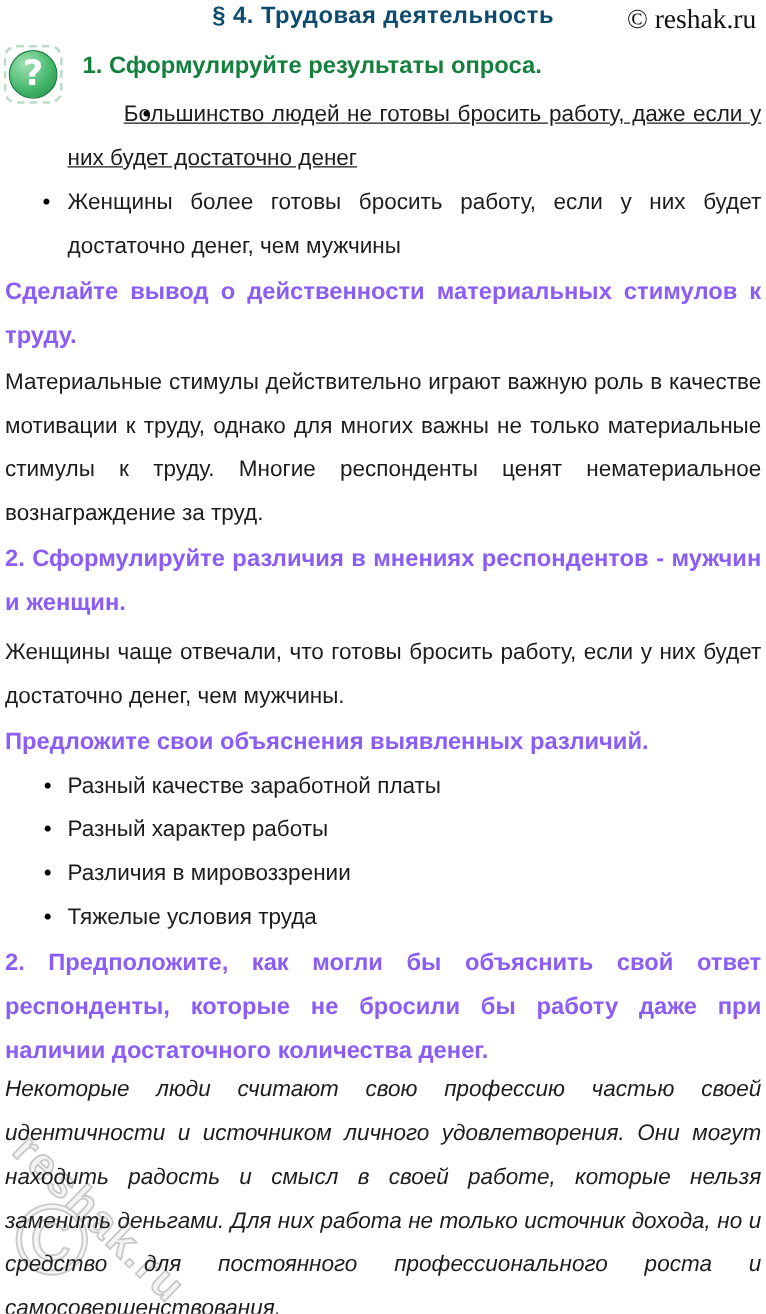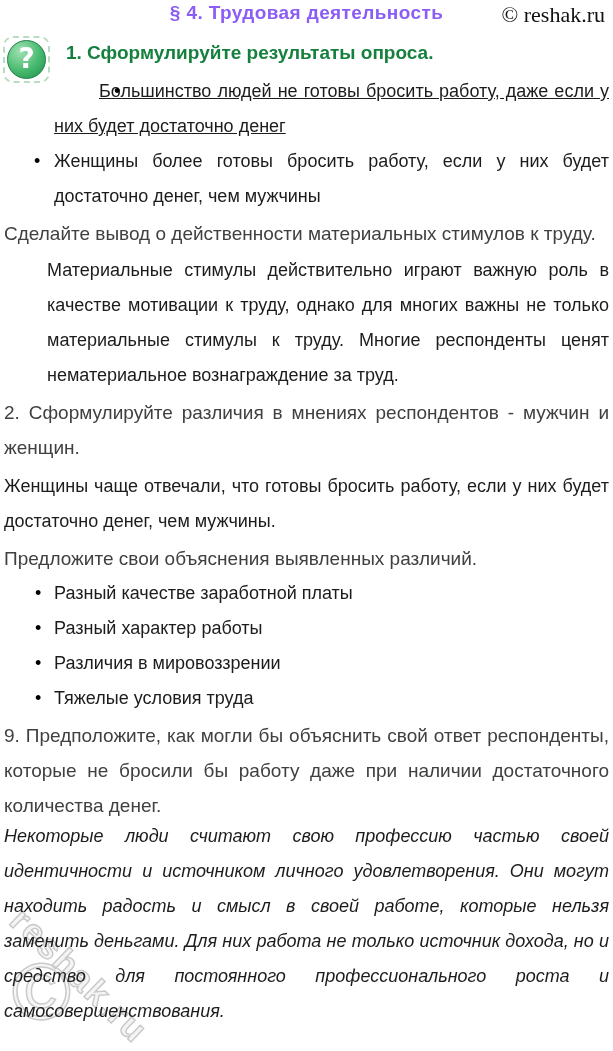--- a/index.html
+++ b/index.html
@@ -18,21 +18,21 @@
     width: 613px; height: 1051px;
     padding: 0 4px;
   }
   
   .hdr { position: relative; height: 24px; padding-top: 2px; }
   .page-title {
     text-align: center;
     font-weight: bold;
     font-size: 19px;
     letter-spacing: 0.4px;
-    color: #8b5cf6;
+    color: #0c4a6e;
   }
   .copyright {
     position: absolute; right: 4px; top: 2px;
     font-family: "Liberation Serif", serif;
     font-size: 22px;
     color: #111;
   }
   
   .q-icon {
     position: absolute; left: 3px; top: 36px;
@@ -47,32 +47,32 @@
     background: radial-gradient(circle at 34% 28%, #9fe2b2, #47b96e 55%, #23914f 95%);
     border: 1px solid #1e7f45;
     display: flex; align-items: center; justify-content: center;
   }
   .q-mark {
     color: #fff; font-weight: bold; font-size: 28px; line-height: 1;
     font-family: "DejaVu Sans", sans-serif;
     transform: translateY(-1px);
   }
   .t { font-size: 18px; line-height: 35px; }
-  .hb { font-size: 19px; line-height: 35px; font-weight: normal; color: #404040; }
+  .hb { font-size: 19px; line-height: 35px; font-weight: bold; color: #8b5cf6; }
   .just { text-align: justify; }
   p { margin: 0; }
   .task1-heading { margin: 16px 0 0 62px; font-size: 19px; line-height: 26px; font-weight: bold; color: #15803d; }
   ul { list-style: none; margin: 0; padding: 0; }
   .list-a { margin-top: 8px; }
   .list-a li { position: relative; padding-left: 50px; }
   .list-a li::before { content: "\2022"; position: absolute; left: 30px; color: #000; }
   .list-a li.first-item { text-indent: 45px; text-decoration: underline; }
   .list-a li.first-item::before { left: 65px; }
   .concl-prompt { margin-top: 2px; }
-  .concl-answer { margin-top: 2px; margin-left: 43px; }
+  .concl-answer { margin-top: 2px; }
   .q2-heading { margin-top: 2px; }
   .q2-answer { margin-top: 4px; }
   .sub-prompt { margin-top: 2px; }
   .list-b { margin-top: 0; }
   .list-b li { position: relative; padding-left: 50px; }
   .list-b li::before { content: "\2022"; position: absolute; left: 31px; color: #000; }
   .q3-heading { margin-top: 2px; }
   .q3-answer { margin-top: -4px; font-style: italic; }
   
   .wm-layer { position: absolute; left: 0; top: 0; width: 613px; height: 1051px; z-index: 0; pointer-events: none; }
@@ -128,17 +128,17 @@
 
   <p class="hb sub-prompt">Предложите свои объяснения выявленных различий.</p>
 
   <ul class="list-b t">
     <li>Разный качестве заработной платы</li>
     <li>Разный характер работы</li>
     <li>Различия в мировоззрении</li>
     <li>Тяжелые условия труда</li>
   </ul>
 
-  <p class="hb just q3-heading">9. Предположите, как могли бы объяснить свой ответ респонденты, которые не бросили бы работу даже при наличии достаточного количества денег.</p>
+  <p class="hb just q3-heading">2. Предположите, как могли бы объяснить свой ответ респонденты, которые не бросили бы работу даже при наличии достаточного количества денег.</p>
 
   <p class="t just q3-answer">Некоторые люди считают свою профессию частью своей идентичности и источником личного удовлетворения. Они могут находить радость и смысл в своей работе, которые нельзя заменить деньгами. Для них работа не только источник дохода, но и средство для постоянного профессионального роста и самосовершенствования.</p>
 
 </div>
 
 </body></html>

